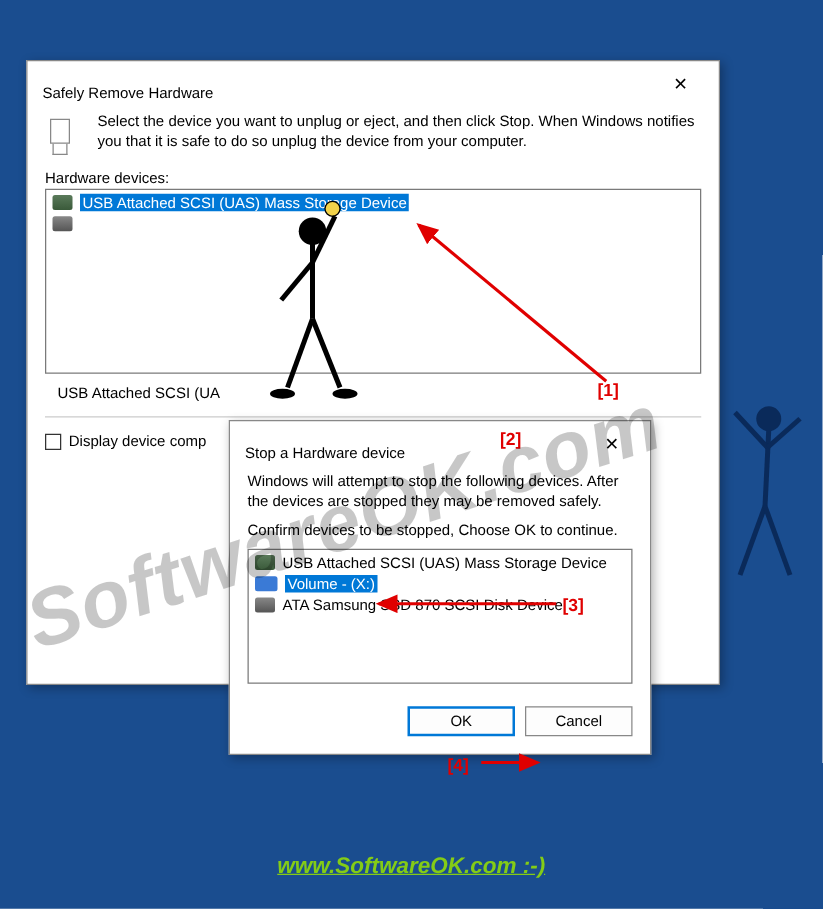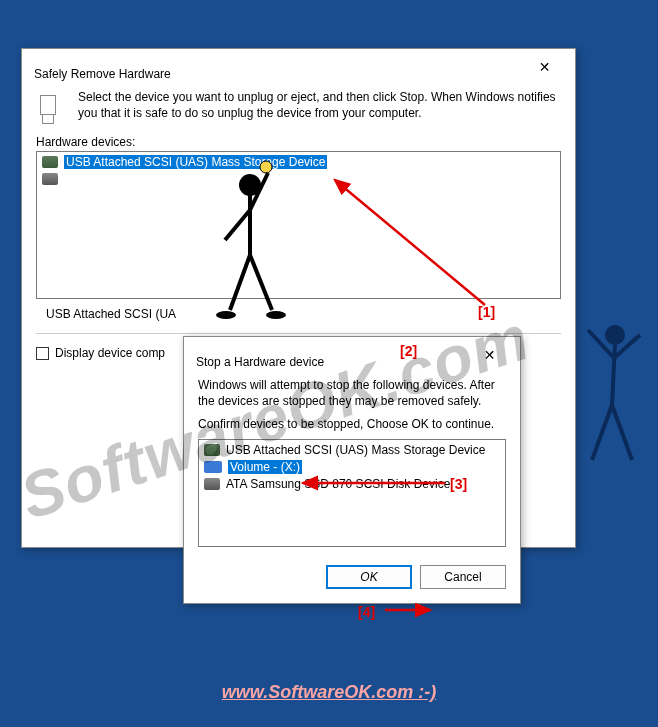--- a/index.html
+++ b/index.html
@@ -104,39 +104,39 @@
       min-width: 86px;
       height: 24px;
       border: 1px solid #888;
       background: #fdfdfd;
       font-size: 12px;
       cursor: pointer;
       display: flex;
       align-items: center;
       justify-content: center;
     }
-    .btn.primary { border: 2px solid #0078d7; font-style: italic; }
+    .btn.primary { border: 2px solid #0078d7; }
     .watermark {
       position: absolute;
       font-size: 64px;
       font-style: italic;
       font-weight: bold;
       color: rgba(0,0,0,0.22);
       transform: rotate(-18deg);
       top: 380px; left: 10px;
       pointer-events: none;
       letter-spacing: 1px;
       white-space: nowrap;
     }
     .footer {
       position: absolute;
       bottom: 24px;
       width: 100%;
       text-align: center;
-      color: #fca5a5;
+      color: #84cc16;
       font-style: italic;
       font-weight: bold;
       font-size: 18px;
       text-decoration: underline;
     }
     .annotation {
       position: absolute;
       color: #e00000;
       font-weight: bold;
       font-size: 14px;

